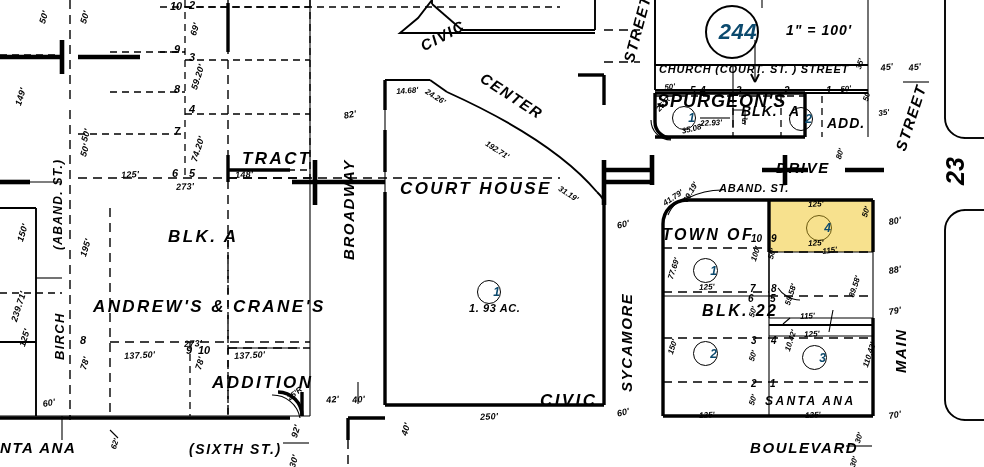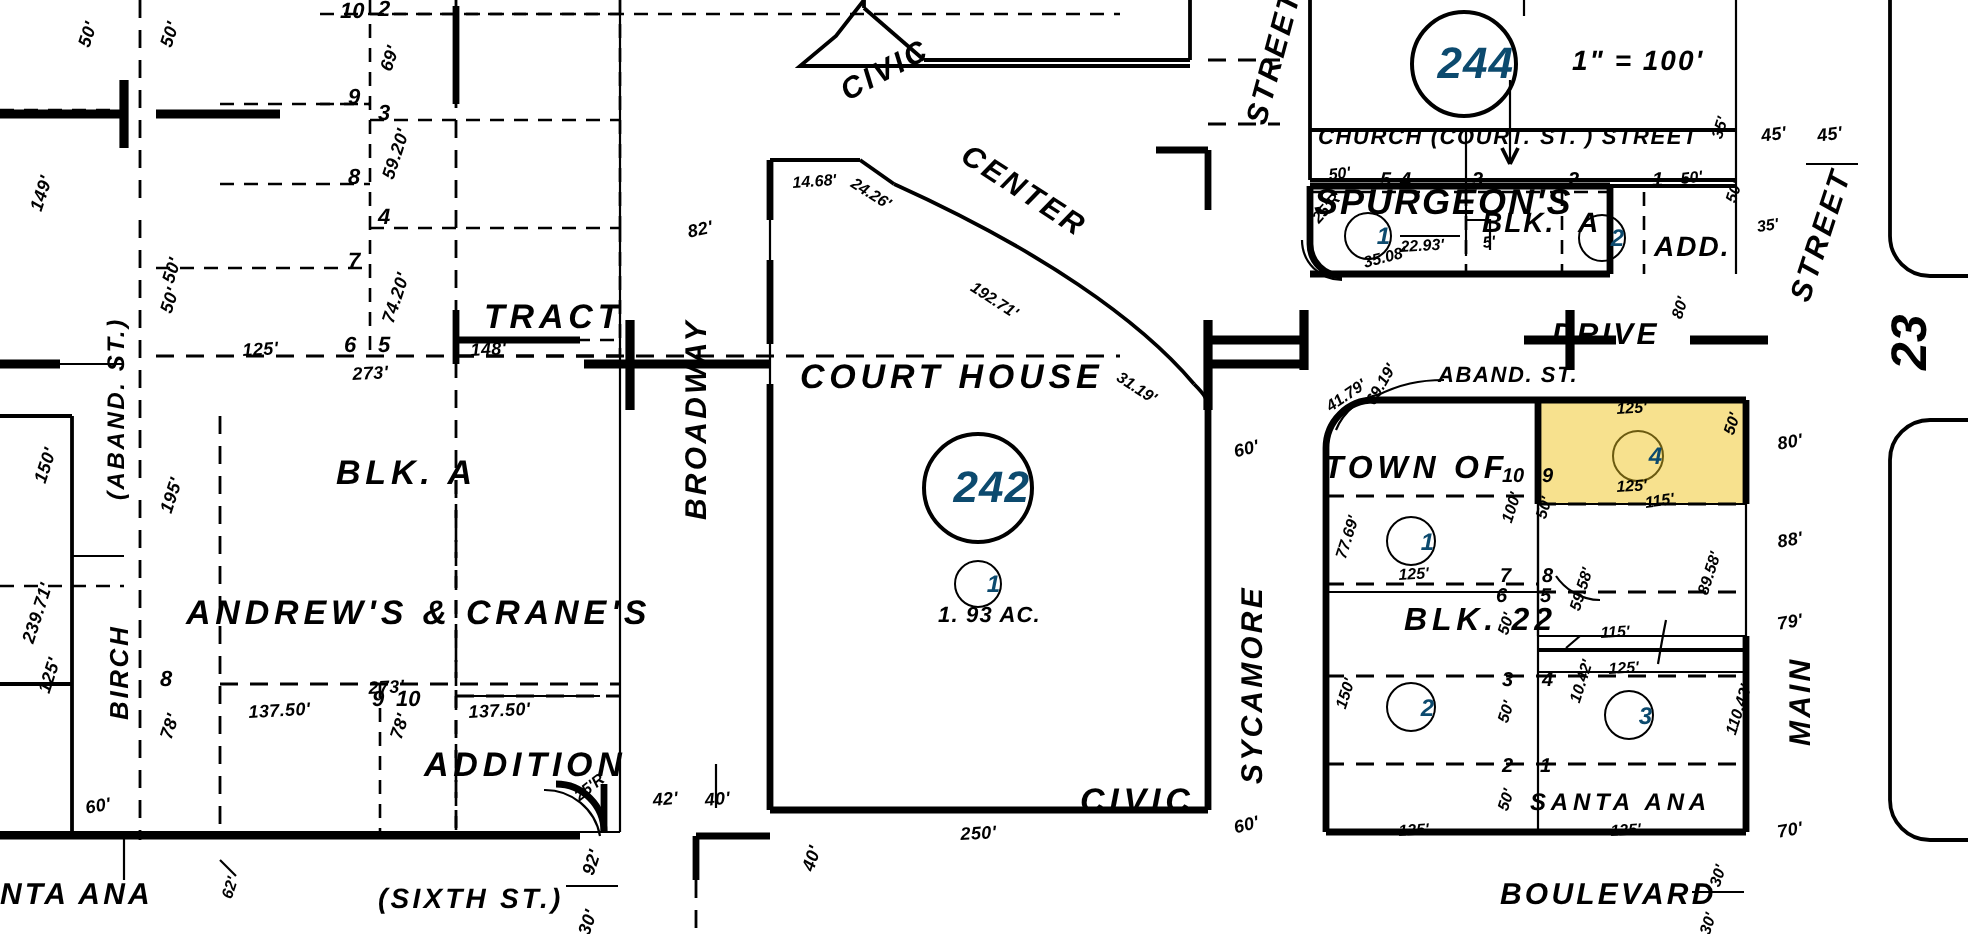--- a/index.html
+++ b/index.html
@@ -304,23 +304,20 @@
 
     <path class="s thin" d="M846 446 L872 446"></path>
 
     <path class="s thin" d="M283 443 L309 443"></path>
 
     <path class="s thin" d="M358 382 L358 404"></path>
 
     <path class="s thin" d="M110 430 L118 438"></path>
   </svg>
 
-  <div class="circ bignum" style="left:461px;top:216px;width:52px;height:52px;font-size:22px;">
-    <span>242</span>
-  </div>
   <div class="circ bignum" style="left:705px;top:5px;width:50px;height:50px;font-size:22px;">
     <span>244</span>
   </div>
 
   <div class="circ small" style="left:477px;top:280px;width:22px;height:22px;font-size:12px;">
     <span>1</span>
   </div>
   <div class="circ small" style="left:672px;top:106px;width:22px;height:22px;font-size:12px;">
     <span>1</span>
   </div>

